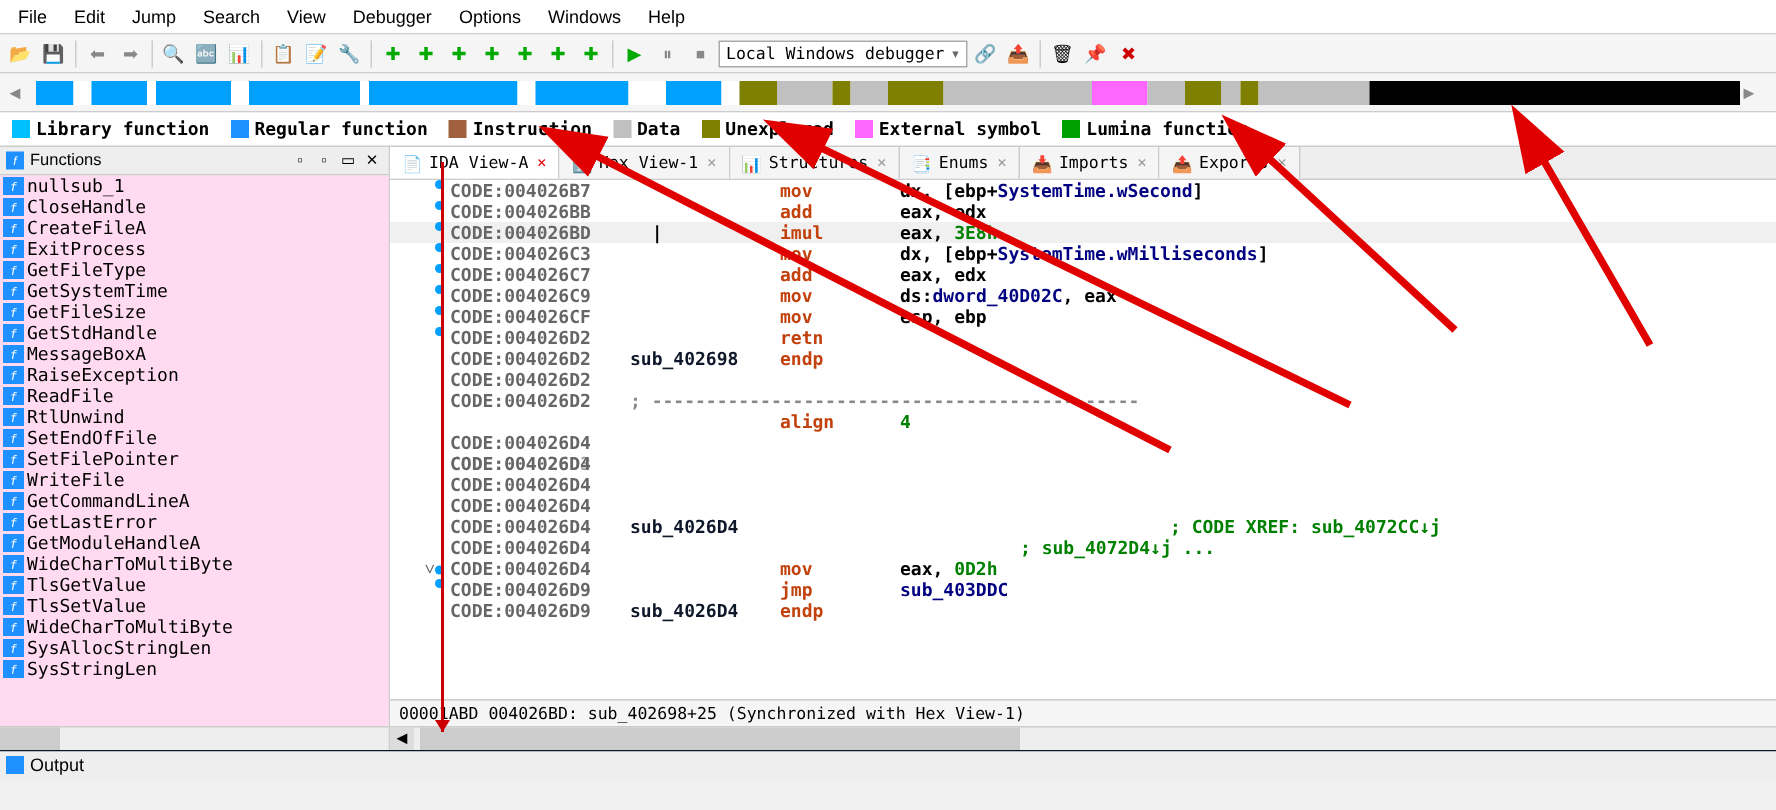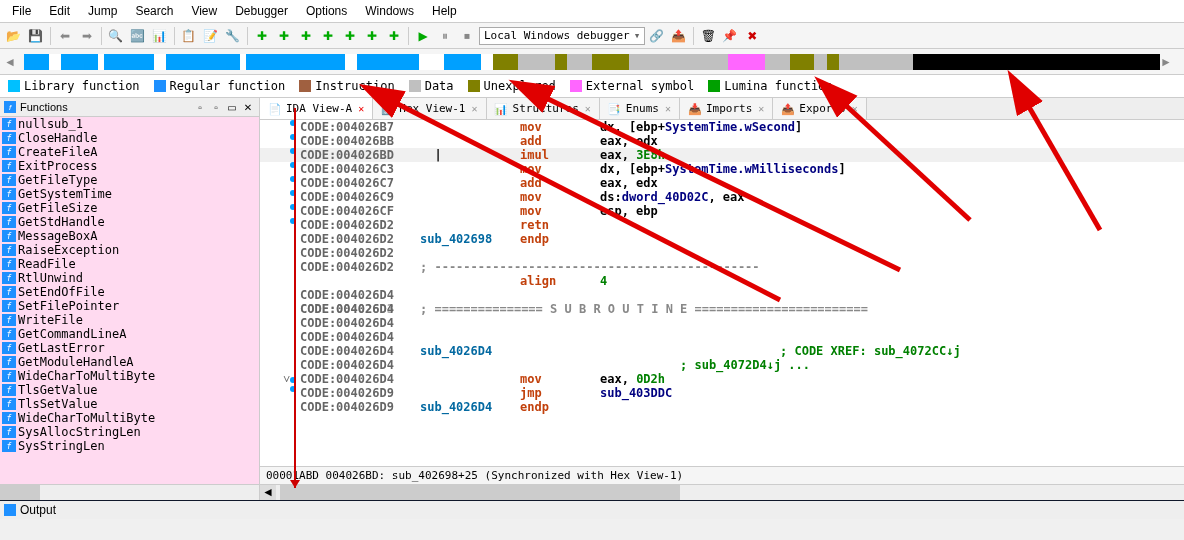--- a/index.html
+++ b/index.html
@@ -7,21 +7,21 @@
 .menubar { display: flex; background: #fff; border-bottom: 1px solid #ccc; padding: 2px 4px; gap: 2px; }
 .menubar span { padding: 2px 8px; cursor: pointer; }
 .toolbar { display: flex; background: #f5f5f5; border-bottom: 1px solid #ccc; padding: 2px 4px; align-items: center; gap: 2px; height: 26px; }
 .tbtn { width: 20px; height: 20px; display: inline-flex; align-items: center; justify-content: center; cursor: pointer; }
 .sep { width: 1px; height: 18px; background: #ccc; margin: 0 2px; }
 .navbar { display: flex; background: #f5f5f5; border-bottom: 1px solid #ccc; padding: 2px 4px; align-items: center; height: 26px; }
 .navarrow { width: 20px; color: #888; }
 .navstrip { display: flex; height: 16px; flex: 1; }
 .navseg { height: 100%; }
 .legend { display: flex; background: #fff; border-bottom: 1px solid #ccc; padding: 4px 8px; gap: 14px; font-family: Consolas, monospace; font-size: 12px; }
-.lgitem { display: flex; align-items: center; gap: 4px; }
+.lgitem { display: flex; align-items: center; gap: 4px; font-weight: bold; }
 .lgbox { width: 12px; height: 12px; }
 .main { display: flex; height: 402px; }
 .leftcol { width: 260px; display: flex; flex-direction: column; border-right: 1px solid #ccc; }
 .panhdr { display: flex; align-items: center; background: #eee; border-bottom: 1px solid #ccc; padding: 2px 4px; gap: 4px; font-size: 11px; }
 .panhdr .flex { flex: 1; }
 .panbtns { display: flex; gap: 2px; }
 .panbtns span { width: 14px; height: 14px; display: inline-flex; align-items: center; justify-content: center; cursor: pointer; font-size: 10px; }
 .colhdr { background: #fff; border-bottom: 1px solid #ccc; padding: 2px 4px; font-size: 11px; }
 .fnlist { flex: 1; overflow: auto; background: #ffdaf0; font-family: Consolas, monospace; font-size: 12px; }
 .fnrow { display: flex; align-items: center; padding: 0 2px; white-space: nowrap; cursor: pointer; }
@@ -39,21 +39,21 @@
 .dline.hl { background: #f0f0f0; }
 .gutter { width: 40px; display: flex; align-items: center; justify-content: flex-end; padding-right: 4px; }
 .bdot { width: 6px; height: 6px; border-radius: 50%; background: #00a0ff; display: inline-block; }
 .addr { color: #666; width: 120px; }
 .addr.g { color: #aaa; margin-top: 28px; }
 .mnem { color: #c2410c; width: 80px; }
 .op { color: #000; }
 .op .imm { color: #008000; }
 .op .ref { color: #000080; }
 .op .cmt { color: #008000; }
-.sublabel { color: #0369a1; }
+.sublabel { color: #0f172a; }
 .statusline { border-top: 1px solid #ccc; background: #f5f5f5; padding: 2px 6px; font-family: Consolas, monospace; font-size: 11px; }
 .hscroll { height: 16px; background: #eee; border-top: 1px solid #ccc; position: relative; display: flex; }
 .hscroll .harrow { width: 16px; background: #ddd; text-align: center; }
 .hscroll .hthumb { position: absolute; left: 20px; width: 400px; height: 100%; background: #ccc; }
 .output { border-top: 1px solid #0f172a; }
 .outhdr { display: flex; align-items: center; background: #eee; padding: 2px 4px; gap: 4px; }
 .dbgsel { border: 1px solid #aaa; background: #fff; font-family: Consolas, monospace; font-size: 11px; padding: 0 4px; height: 18px; display: flex; align-items: center; }
 .redarrow { position: absolute; left: 288px; top: 108px; width: 14px; height: 380px; }
 .redarrow::before { content: ''; position: absolute; left: 6px; top: 0; width: 2px; height: 100%; background: #cc0000; }
 .redarrow::after { content: ''; position: absolute; left: 2px; bottom: 0; border-left: 5px solid transparent; border-right: 5px solid transparent; border-top: 8px solid #cc0000; }
@@ -332,21 +332,21 @@
         <div class="dline"><span class="gutter"><span class="bdot"></span></span><span class="addr">CODE:004026C3</span><span style="width:100px"></span><span class="mnem">mov</span><span class="op">dx, [ebp+<span class="ref">SystemTime.wMilliseconds</span>]</span></div>
         <div class="dline"><span class="gutter"><span class="bdot"></span></span><span class="addr">CODE:004026C7</span><span style="width:100px"></span><span class="mnem">add</span><span class="op">eax, edx</span></div>
         <div class="dline"><span class="gutter"><span class="bdot"></span></span><span class="addr">CODE:004026C9</span><span style="width:100px"></span><span class="mnem">mov</span><span class="op">ds:<span class="ref">dword_40D02C</span>, eax</span></div>
         <div class="dline"><span class="gutter"><span class="bdot"></span></span><span class="addr">CODE:004026CF</span><span style="width:100px"></span><span class="mnem">mov</span><span class="op">esp, ebp</span></div>
         <div class="dline"><span class="gutter"><span class="bdot"></span></span><span class="addr">CODE:004026D2</span><span style="width:100px"></span><span class="mnem">retn</span><span class="op"></span></div>
         <div class="dline"><span class="gutter"></span><span class="addr">CODE:004026D2</span><span class="sublabel" style="width:100px">sub_402698</span><span class="mnem">endp</span><span class="op"></span></div>
         <div class="dline"><span class="gutter"></span><span class="addr">CODE:004026D2</span><span style="width:100px"></span></div>
         <div class="dline"><span class="gutter"></span><span class="addr">CODE:004026D2</span><span style="color:#888">; ---------------------------------------------</span></div>
         <div class="dline"><span class="gutter"></span><span class="addr g">CODE:004026D3</span><span style="width:100px"></span><span class="mnem">align</span><span class="op"><span class="imm">4</span> </span></div>
         <div class="dline"><span class="gutter"></span><span class="addr">CODE:004026D4</span><span style="width:100px"></span></div>
-        <div class="dline"><span class="gutter"></span><span class="addr">CODE:004026D4</span><span style="color:#888">; =============== S U B R O U T I N E ========================</span></div>
+        <div class="dline"><span class="gutter"></span><span class="addr">CODE:004026D4</span></div>
         <div class="dline"><span class="gutter"></span><span class="addr">CODE:004026D4</span><span style="width:100px"></span></div>
         <div class="dline"><span class="gutter"></span><span class="addr">CODE:004026D4</span><span style="width:100px"></span></div>
         <div class="dline"><span class="gutter"></span><span class="addr">CODE:004026D4</span><span class="sublabel" style="width:100px">sub_4026D4</span><span style="width:260px"></span><span class="op"><span class="cmt">; CODE XREF: sub_4072CC↓j</span></span></div>
         <div class="dline"><span class="gutter"></span><span class="addr">CODE:004026D4</span><span style="width:260px"></span><span class="op"><span class="cmt">; sub_4072D4↓j ...</span></span></div>
         <div class="dline"><span class="gutter"><span style="color:#666">˅</span><span class="bdot"></span></span><span class="addr">CODE:004026D4</span><span style="width:100px"></span><span class="mnem">mov</span><span class="op">eax, <span class="imm">0D2h</span></span></div>
         <div class="dline"><span class="gutter"><span class="bdot"></span></span><span class="addr">CODE:004026D9</span><span style="width:100px"></span><span class="mnem">jmp</span><span class="op"><span class="ref">sub_403DDC</span></span></div>
         <div class="dline"><span class="gutter"></span><span class="addr">CODE:004026D9</span><span class="sublabel" style="width:100px">sub_4026D4</span><span class="mnem">endp</span><span class="op"></span></div>
       </div>
     <div class="statusline">00001ABD 004026BD: sub_402698+25 (Synchronized with Hex View-1)</div>
     <div class="hscroll">

